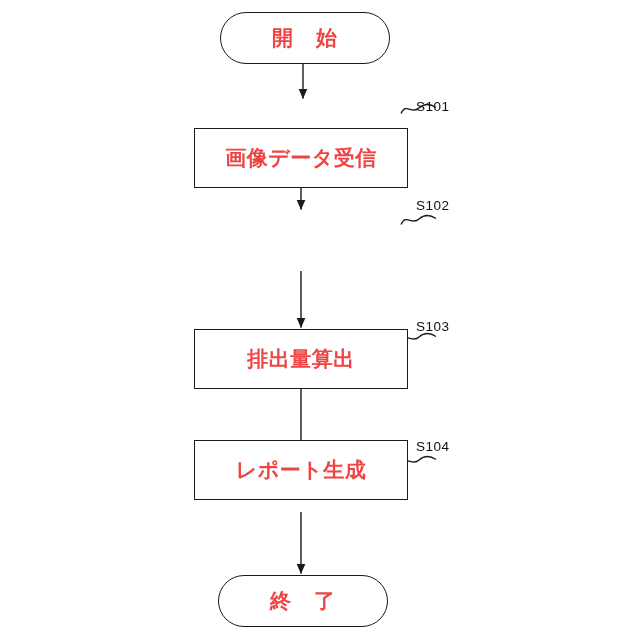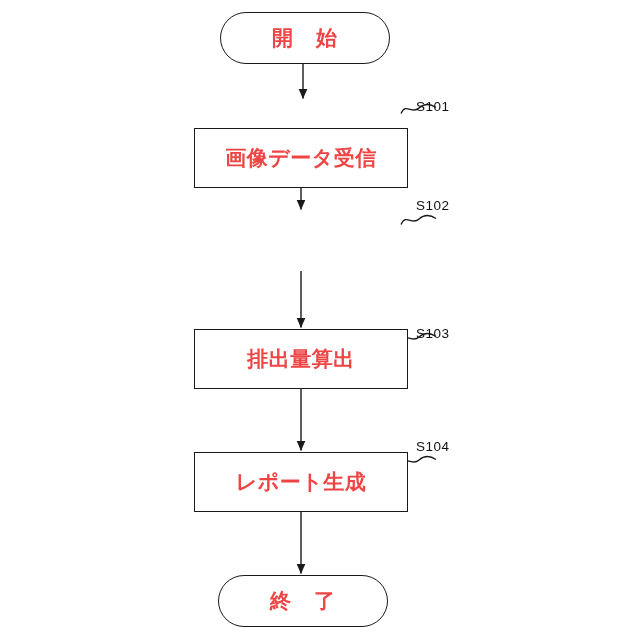--- a/index.html
+++ b/index.html
@@ -46,33 +46,33 @@
     width: 214px;
     height: 60px;
     border: 1.8px solid #1a1a1a;
     font-size: 21px;
     font-weight: 700;
     letter-spacing: 0.5px;
   }
   .process-s101 { top: 100px; margin-top: 28px; }
   .process-s102 { top: 211px; }
   .process-s103 { top: 329px; font-family: Liberation Serif, serif; }
-  .process-s104 { top: 452px; }
+  .process-s104 { top: 440px; }
   .step-id {
     position: absolute;
     left: 416px;
     font-size: 13.5px;
     font-weight: 400;
     color: #111111;
     letter-spacing: 0.5px;
     line-height: 14px;
   }
   .step-id-s101 { top: 100px; }
   .step-id-s102 { top: 199px; }
-  .step-id-s103 { top: 327px; }
+  .step-id-s103 { top: 320px; }
   .step-id-s104 { top: 440px; }
   .node-label { white-space: pre; }
 </style>
 </head>
 <body>
 
 <div class="canvas">
 
   <svg class="connector-layer" viewBox="0 0 640 640" xmlns="http://www.w3.org/2000/svg">
     <defs>

